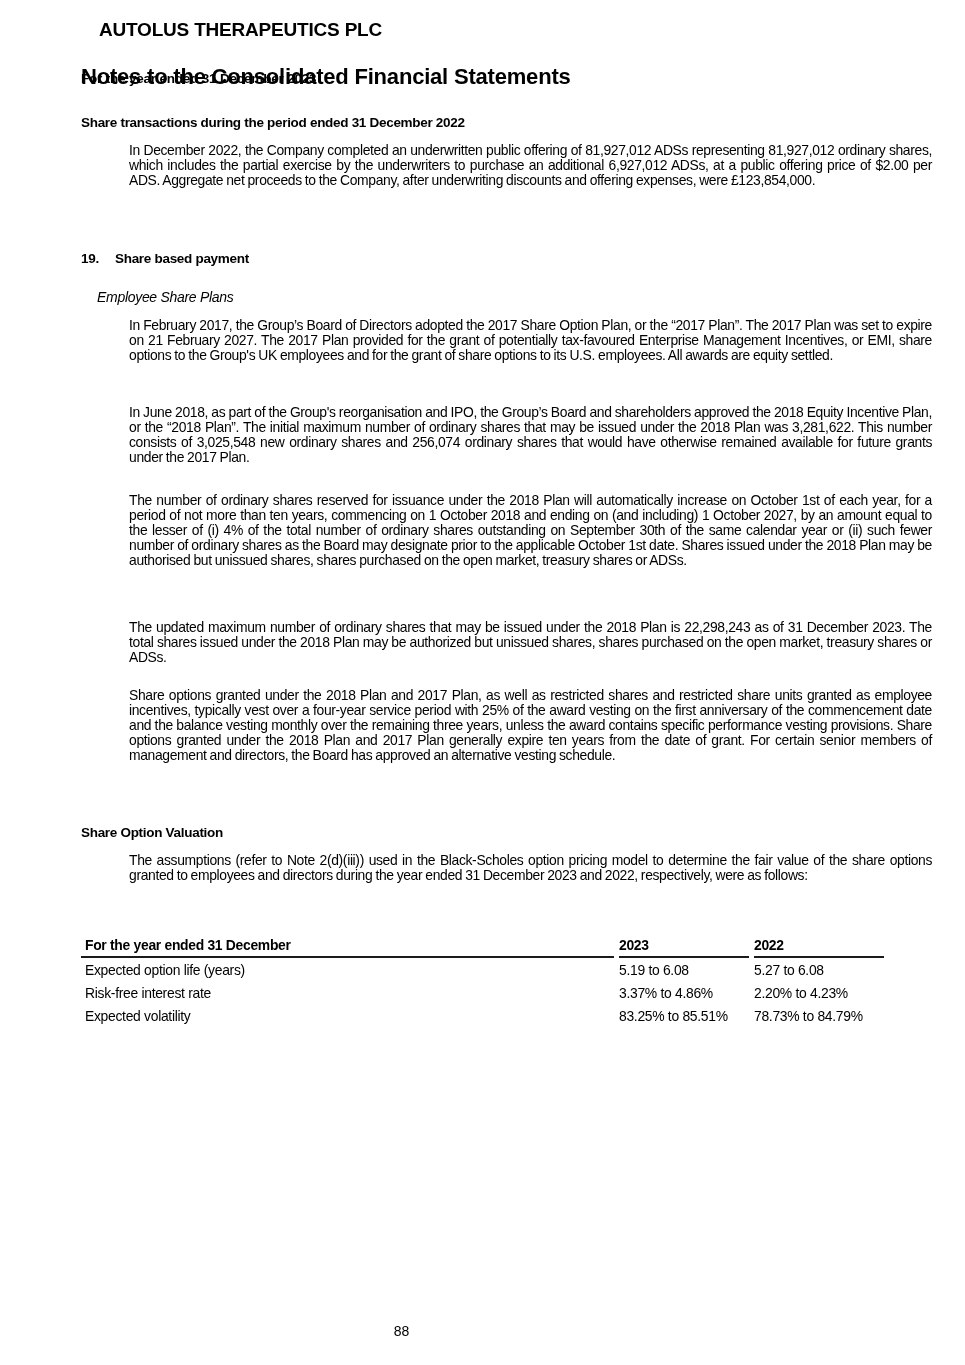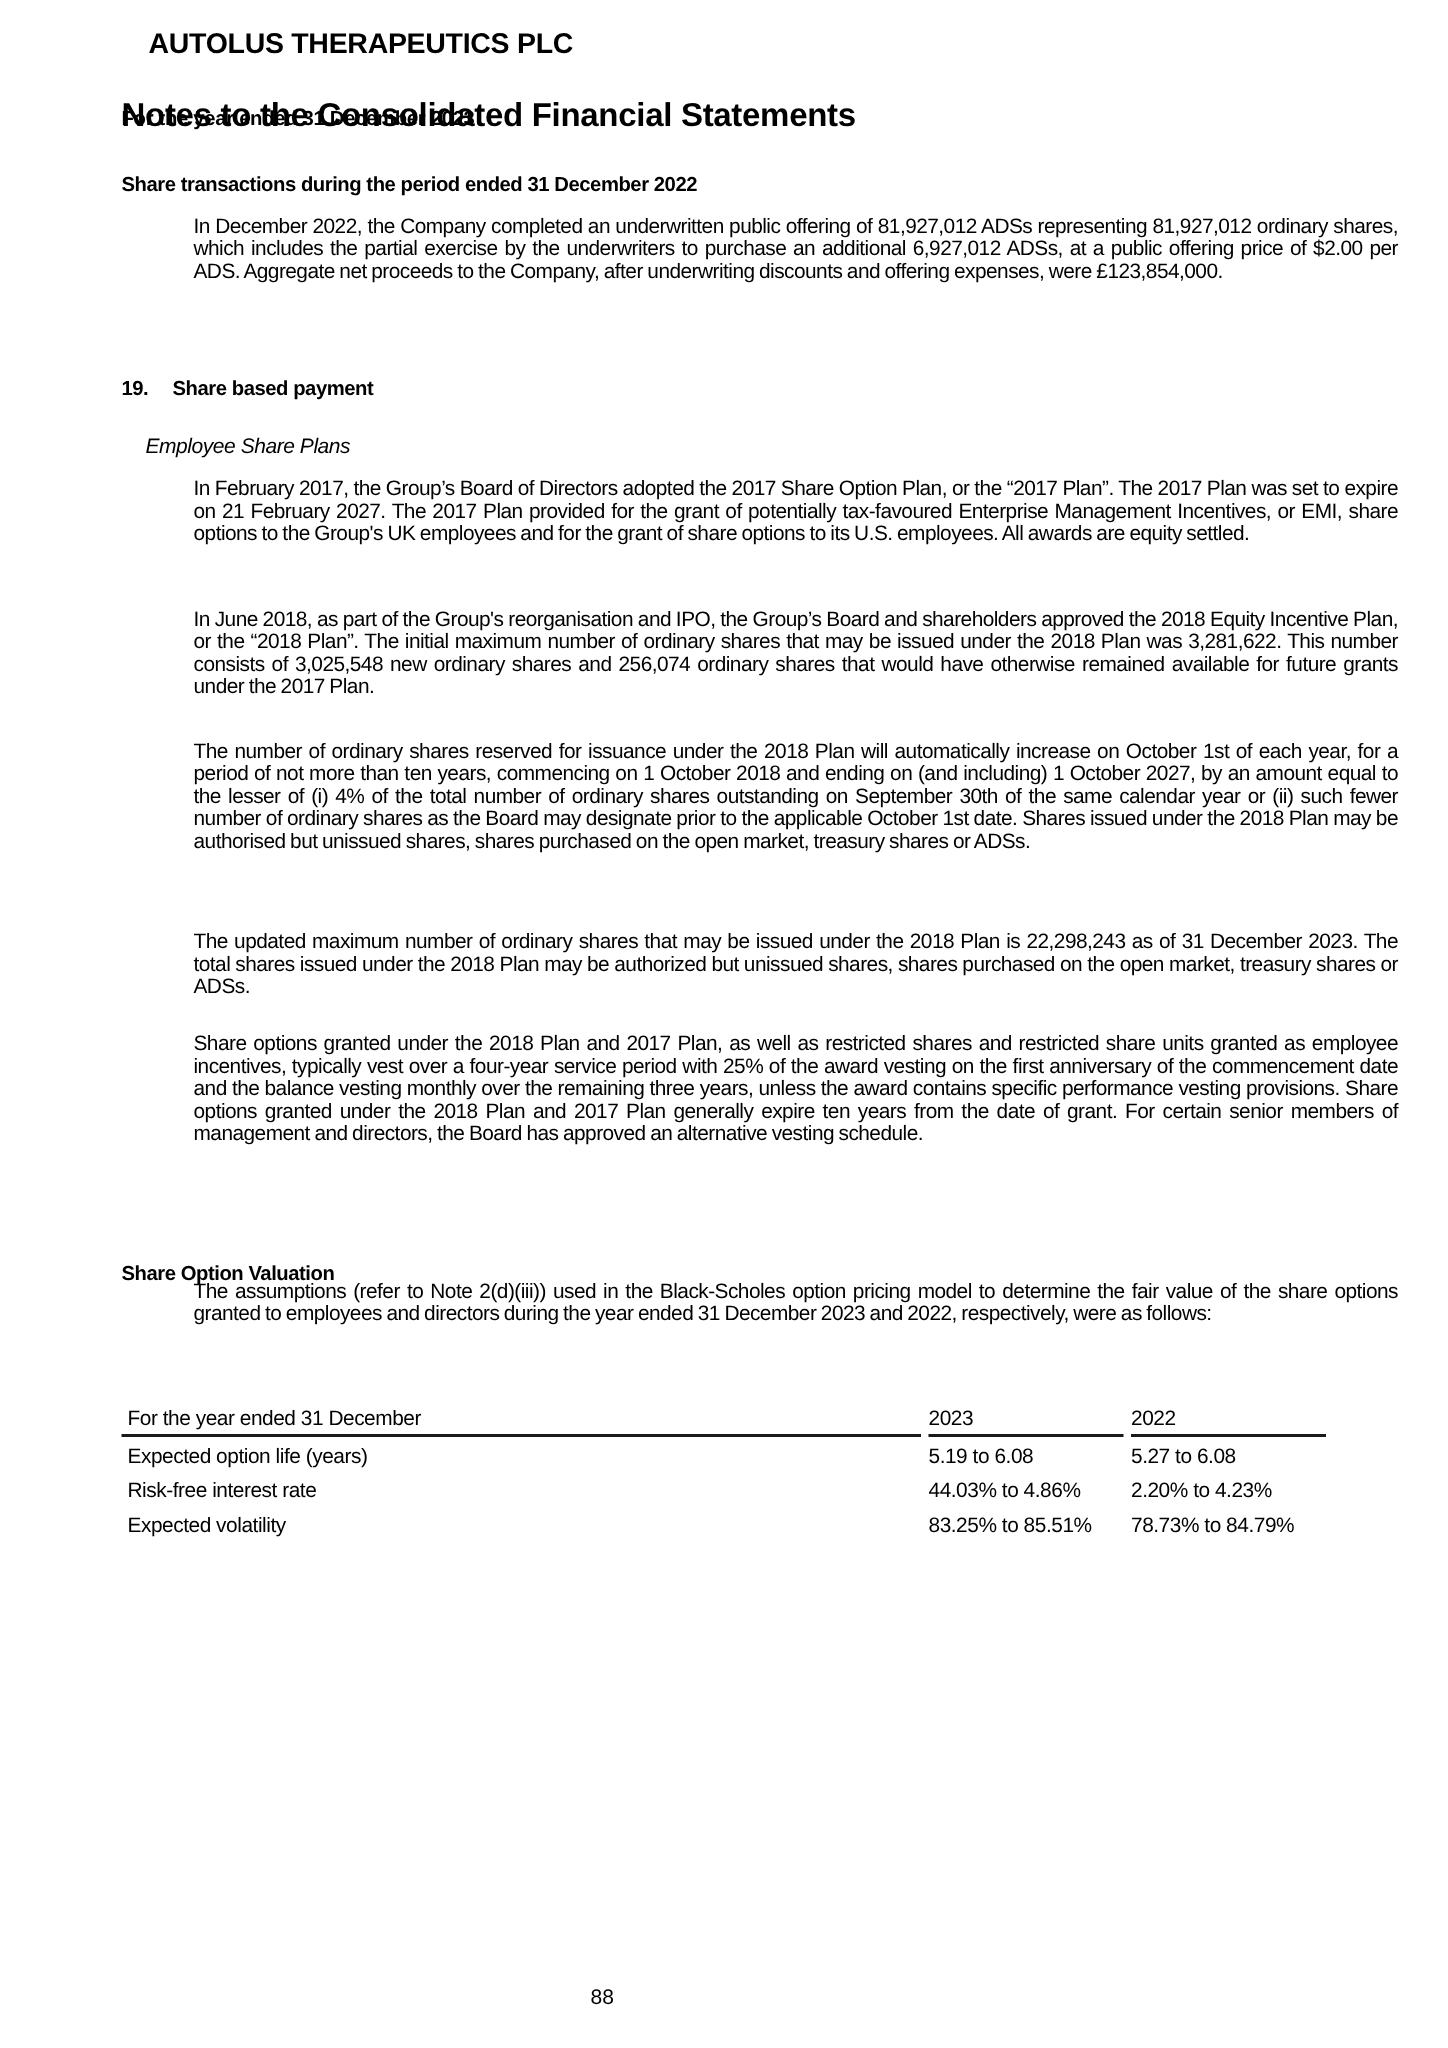--- a/index.html
+++ b/index.html
@@ -88,21 +88,21 @@
       border-spacing: 0;
       font-size: 13.9px;
       letter-spacing: -0.3px;
     }
     table.assumptions th, table.assumptions td {
       padding: 0;
       height: 23px;
       vertical-align: middle;
     }
     table.assumptions th {
-      font-weight: normal;
+      font-weight: bold;
       border-bottom: 2px solid #1a1a1a;
       height: 22px;
     }
     table.assumptions th.label-col, table.assumptions td.label-col {
       text-align: left;
       padding-left: 4px;
     }
     table.assumptions .gap {
       width: 5px;
       border-bottom: none !important;
@@ -143,21 +143,21 @@
   </div>
 
   <div class="h-italic" style="top:289px;">Employee Share Plans</div>
 
   <div class="para" style="top:318px;">In February 2017, the Group’s Board of Directors adopted the 2017 Share Option Plan, or the “2017 Plan”. The 2017 Plan was set to expire on 21 February 2027. The 2017 Plan provided for the grant of potentially tax-favoured Enterprise Management Incentives, or EMI, share options to the Group's UK employees and for the grant of share options to its U.S. employees. All awards are equity settled.</div>
   <div class="para" style="top:405px;">In June 2018, as part of the Group's reorganisation and IPO, the Group’s Board and shareholders approved the 2018 Equity Incentive Plan, or the “2018 Plan”. The initial maximum number of ordinary shares that may be issued under the 2018 Plan was 3,281,622. This number consists of 3,025,548 new ordinary shares and 256,074 ordinary shares that would have otherwise remained available for future grants under the 2017 Plan.</div>
   <div class="para" style="top:493px;">The number of ordinary shares reserved for issuance under the 2018 Plan will automatically increase on October 1st of each year, for a period of not more than ten years, commencing on 1 October 2018 and ending on (and including) 1 October 2027, by an amount equal to the lesser of (i) 4% of the total number of ordinary shares outstanding on September 30th of the same calendar year or (ii) such fewer number of ordinary shares as the Board may designate prior to the applicable October 1st date. Shares issued under the 2018 Plan may be authorised but unissued shares, shares purchased on the open market, treasury shares or ADSs.</div>
   <div class="para" style="top:620px;">The updated maximum number of ordinary shares that may be issued under the 2018 Plan is 22,298,243 as of 31 December 2023. The total shares issued under the 2018 Plan may be authorized but unissued shares, shares purchased on the open market, treasury shares or ADSs.</div>
   <div class="para" style="top:688px;">Share options granted under the 2018 Plan and 2017 Plan, as well as restricted shares and restricted share units granted as employee incentives, typically vest over a four-year service period with 25% of the award vesting on the first anniversary of the commencement date and the balance vesting monthly over the remaining three years, unless the award contains specific performance vesting provisions. Share options granted under the 2018 Plan and 2017 Plan generally expire ten years from the date of grant. For certain senior members of management and directors, the Board has approved an alternative vesting schedule.</div>
 
-  <div class="h-bold" style="top:825px;margin-top:16px;">Share Option Valuation</div>
+  <div class="h-bold" style="top:825px;">Share Option Valuation</div>
   <div class="para" style="top:853px;">The assumptions (refer to Note 2(d)(iii)) used in the Black-Scholes option pricing model to determine the fair value of the share options granted to employees and directors during the year ended 31 December 2023 and 2022, respectively, were as follows:</div>
 
   <table class="assumptions">
     <colgroup>
       <col style="width:533px;">
       <col style="width:5px;">
       <col style="width:130px;">
       <col style="width:5px;">
       <col style="width:130px;">
     </colgroup>
@@ -174,21 +174,21 @@
       <tr>
         <td class="label-col">Expected option life (years)</td>
         <td class="gap"></td>
         <td class="y-col">5.19 to 6.08</td>
         <td class="gap"></td>
         <td class="y-col">5.27 to 6.08</td>
       </tr>
       <tr>
         <td class="label-col">Risk-free interest rate</td>
         <td class="gap"></td>
-        <td class="y-col">44.03% to 4.86%</td>
+        <td class="y-col">3.37% to 4.86%</td>
         <td class="gap"></td>
         <td class="y-col">2.20% to 4.23%</td>
       </tr>
       <tr>
         <td class="label-col">Expected volatility</td>
         <td class="gap"></td>
         <td class="y-col">83.25% to 85.51%</td>
         <td class="gap"></td>
         <td class="y-col">78.73% to 84.79%</td>
       </tr>

